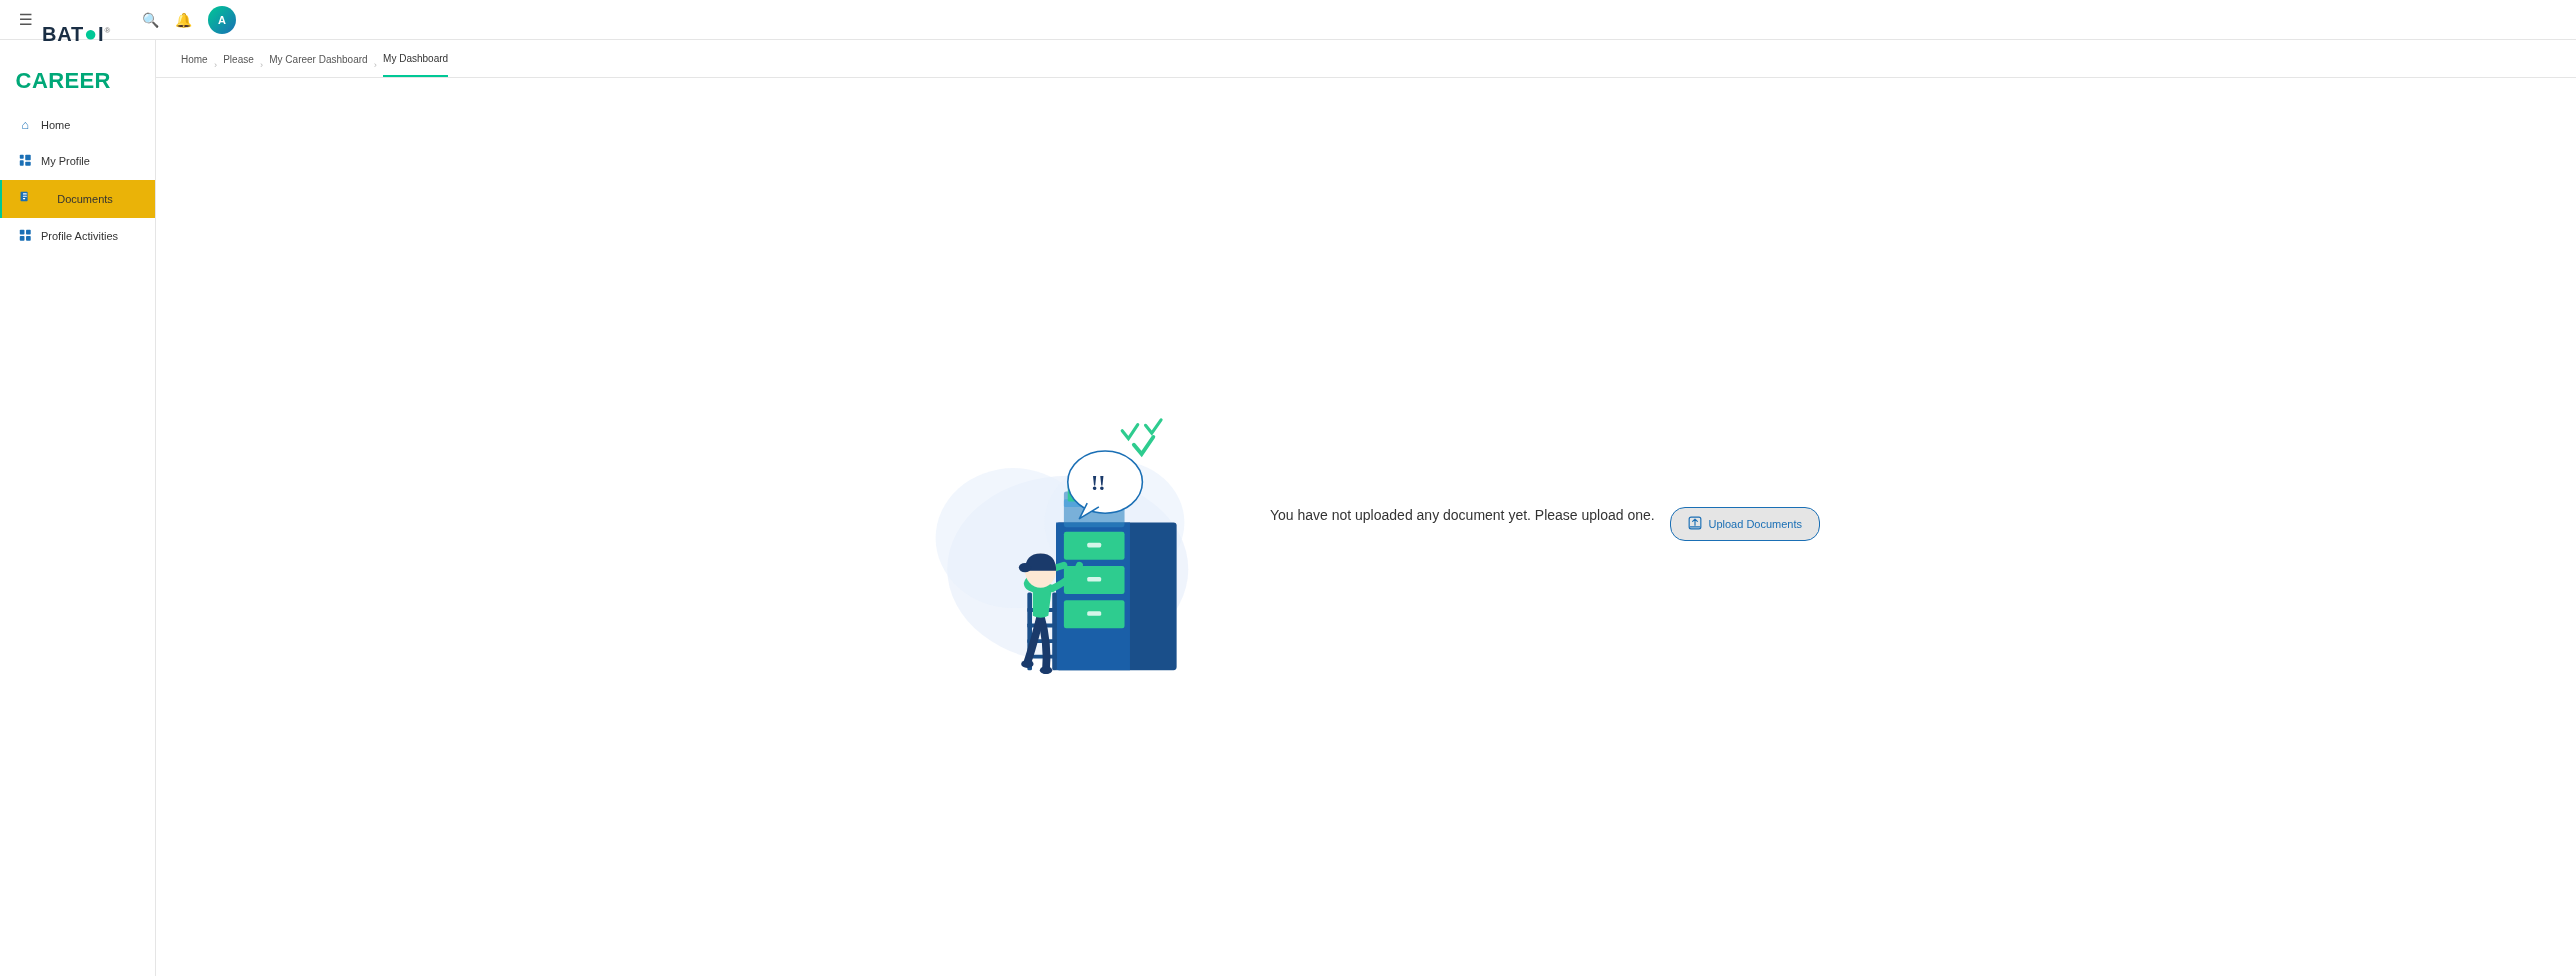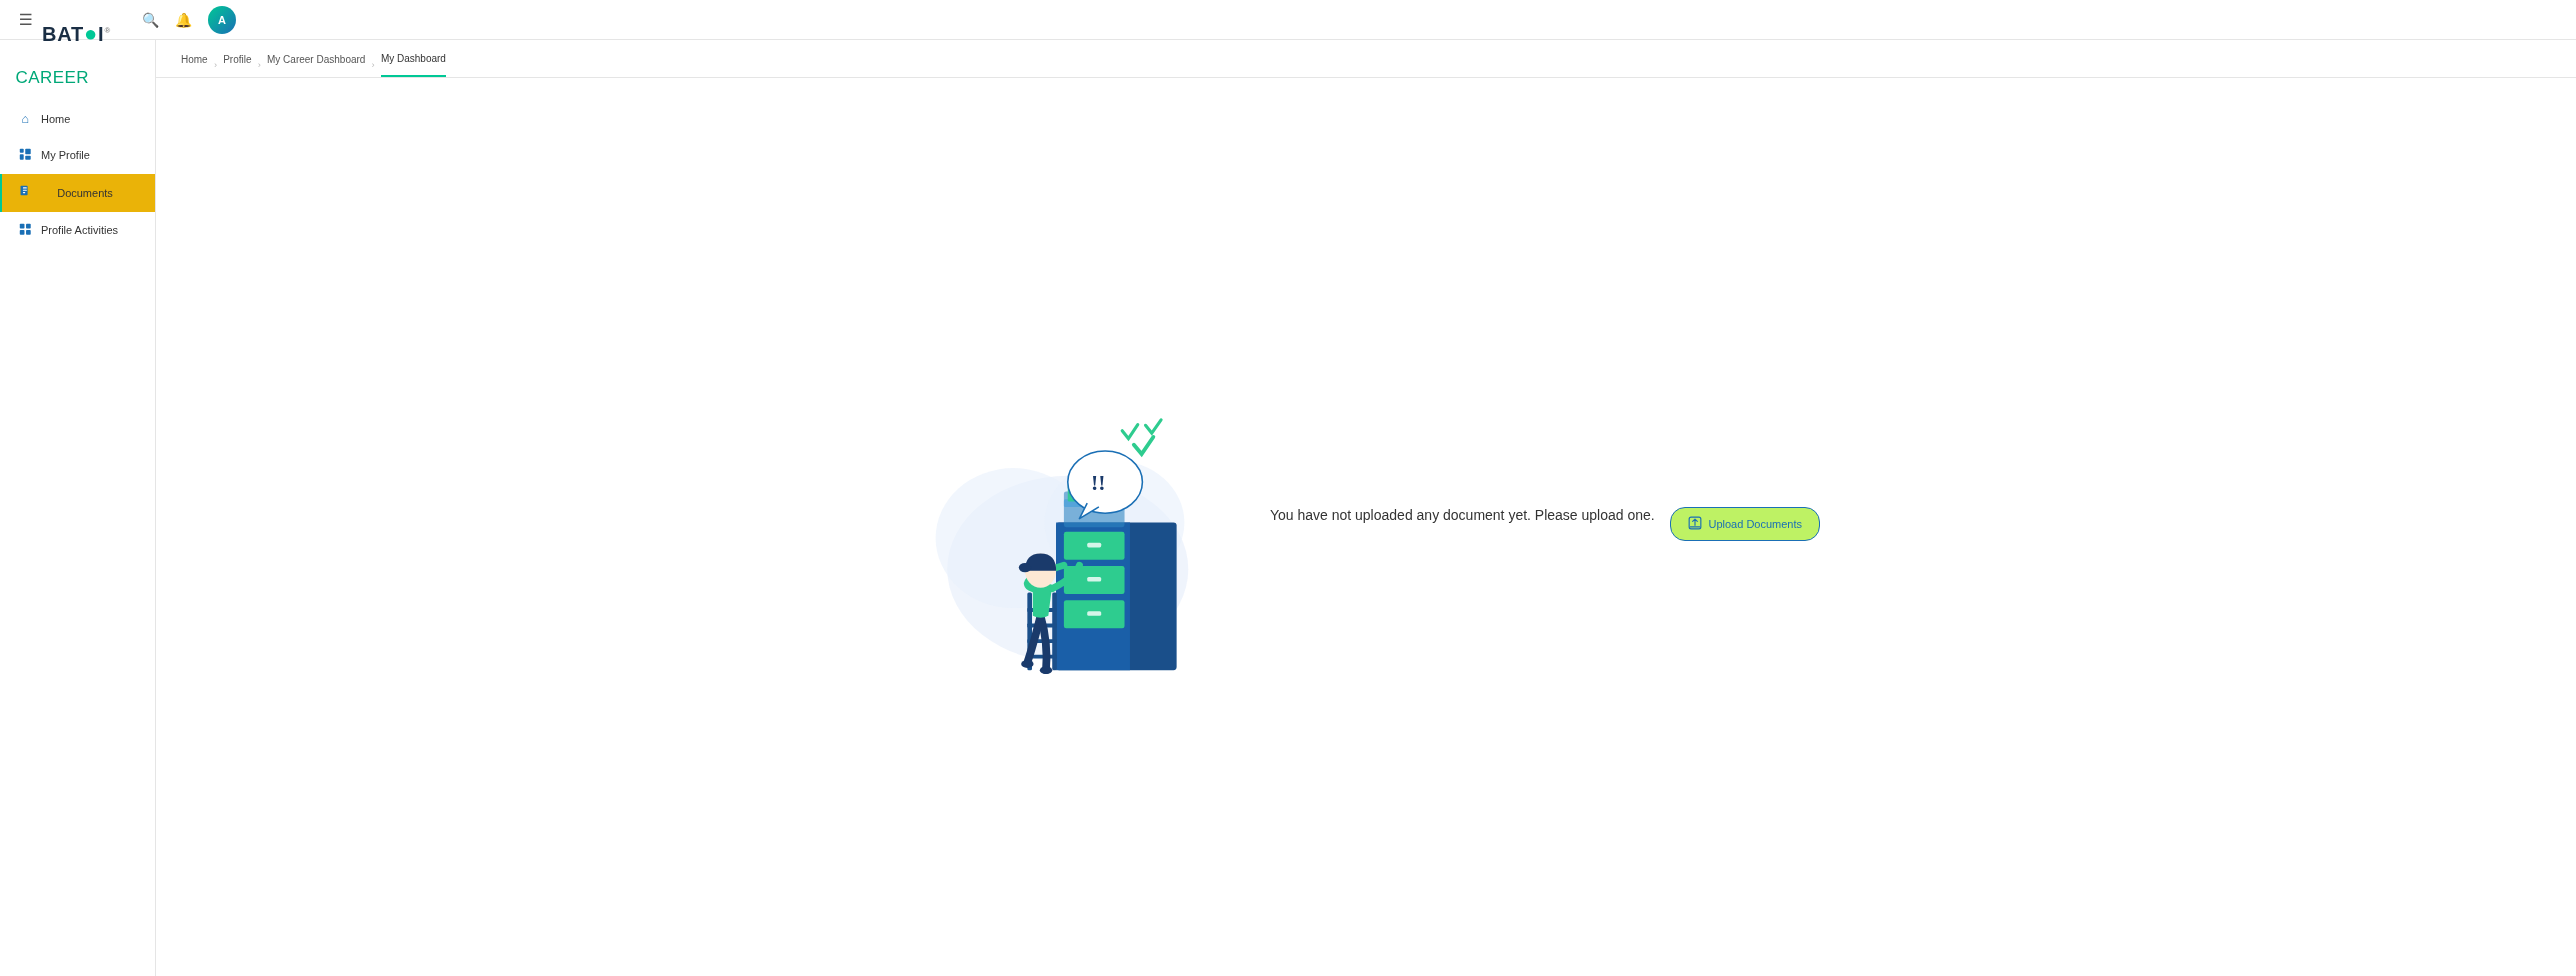--- a/index.html
+++ b/index.html
@@ -84,22 +84,22 @@
 
     
     .sidebar {
       width: 156px;
       border-right: 0.8px solid #e5e5e5;
       background: #fff;
       padding-top: 12.5px;
       flex-shrink: 0;
     }
     .sidebar-section-title {
-      font-size: 17px;
-      font-weight: 400;
+      font-size: 22px;
+      font-weight: 700;
       color: #00a878;
       padding: 15.6px 15.6px 12.5px 15.6px;
       letter-spacing: 0.4px;
     }
     .sidebar-item {
       display: flex;
       align-items: center;
       gap: 7.8px;
       padding: 11px 15.6px;
       cursor: pointer;
@@ -178,21 +178,21 @@
       color: #333;
       font-weight: 400;
     }
     .upload-btn {
       display: flex;
       align-items: center;
       gap: 6.2px;
       border: 1.2px solid #1a6fb5;
       border-radius: 15px;
       padding: 7.8px 17px;
-      background: #bef264;
+      background: #e5e5e5;
       color: #1a6fb5;
       font-size: 11px;
       font-weight: 500;
       cursor: pointer;
       transition: background 0.15s;
     }
 
     
     .illustration-svg {
       width: 296px;
@@ -257,21 +257,21 @@
       </span>
       <span>Profile Activities</span>
     </div>
   </aside>
 
   <main class="main-content">
 
     <div class="breadcrumb-bar">
       <span class="breadcrumb-item breadcrumb-others">Home</span>
       <span class="breadcrumb-sep">›</span>
-      <span class="breadcrumb-item breadcrumb-others">Profile</span>
+      <span class="breadcrumb-item breadcrumb-others">Please</span>
       <span class="breadcrumb-sep">›</span>
       <span class="breadcrumb-item breadcrumb-others">My Career Dashboard</span>
       <span class="breadcrumb-sep">›</span>
       <span class="breadcrumb-current">My Dashboard</span>
     </div>
 
     <div class="empty-state">
 
       <div class="empty-illustration">
         <svg class="illustration-svg" viewBox="0 0 380 400" xmlns="http://www.w3.org/2000/svg">

